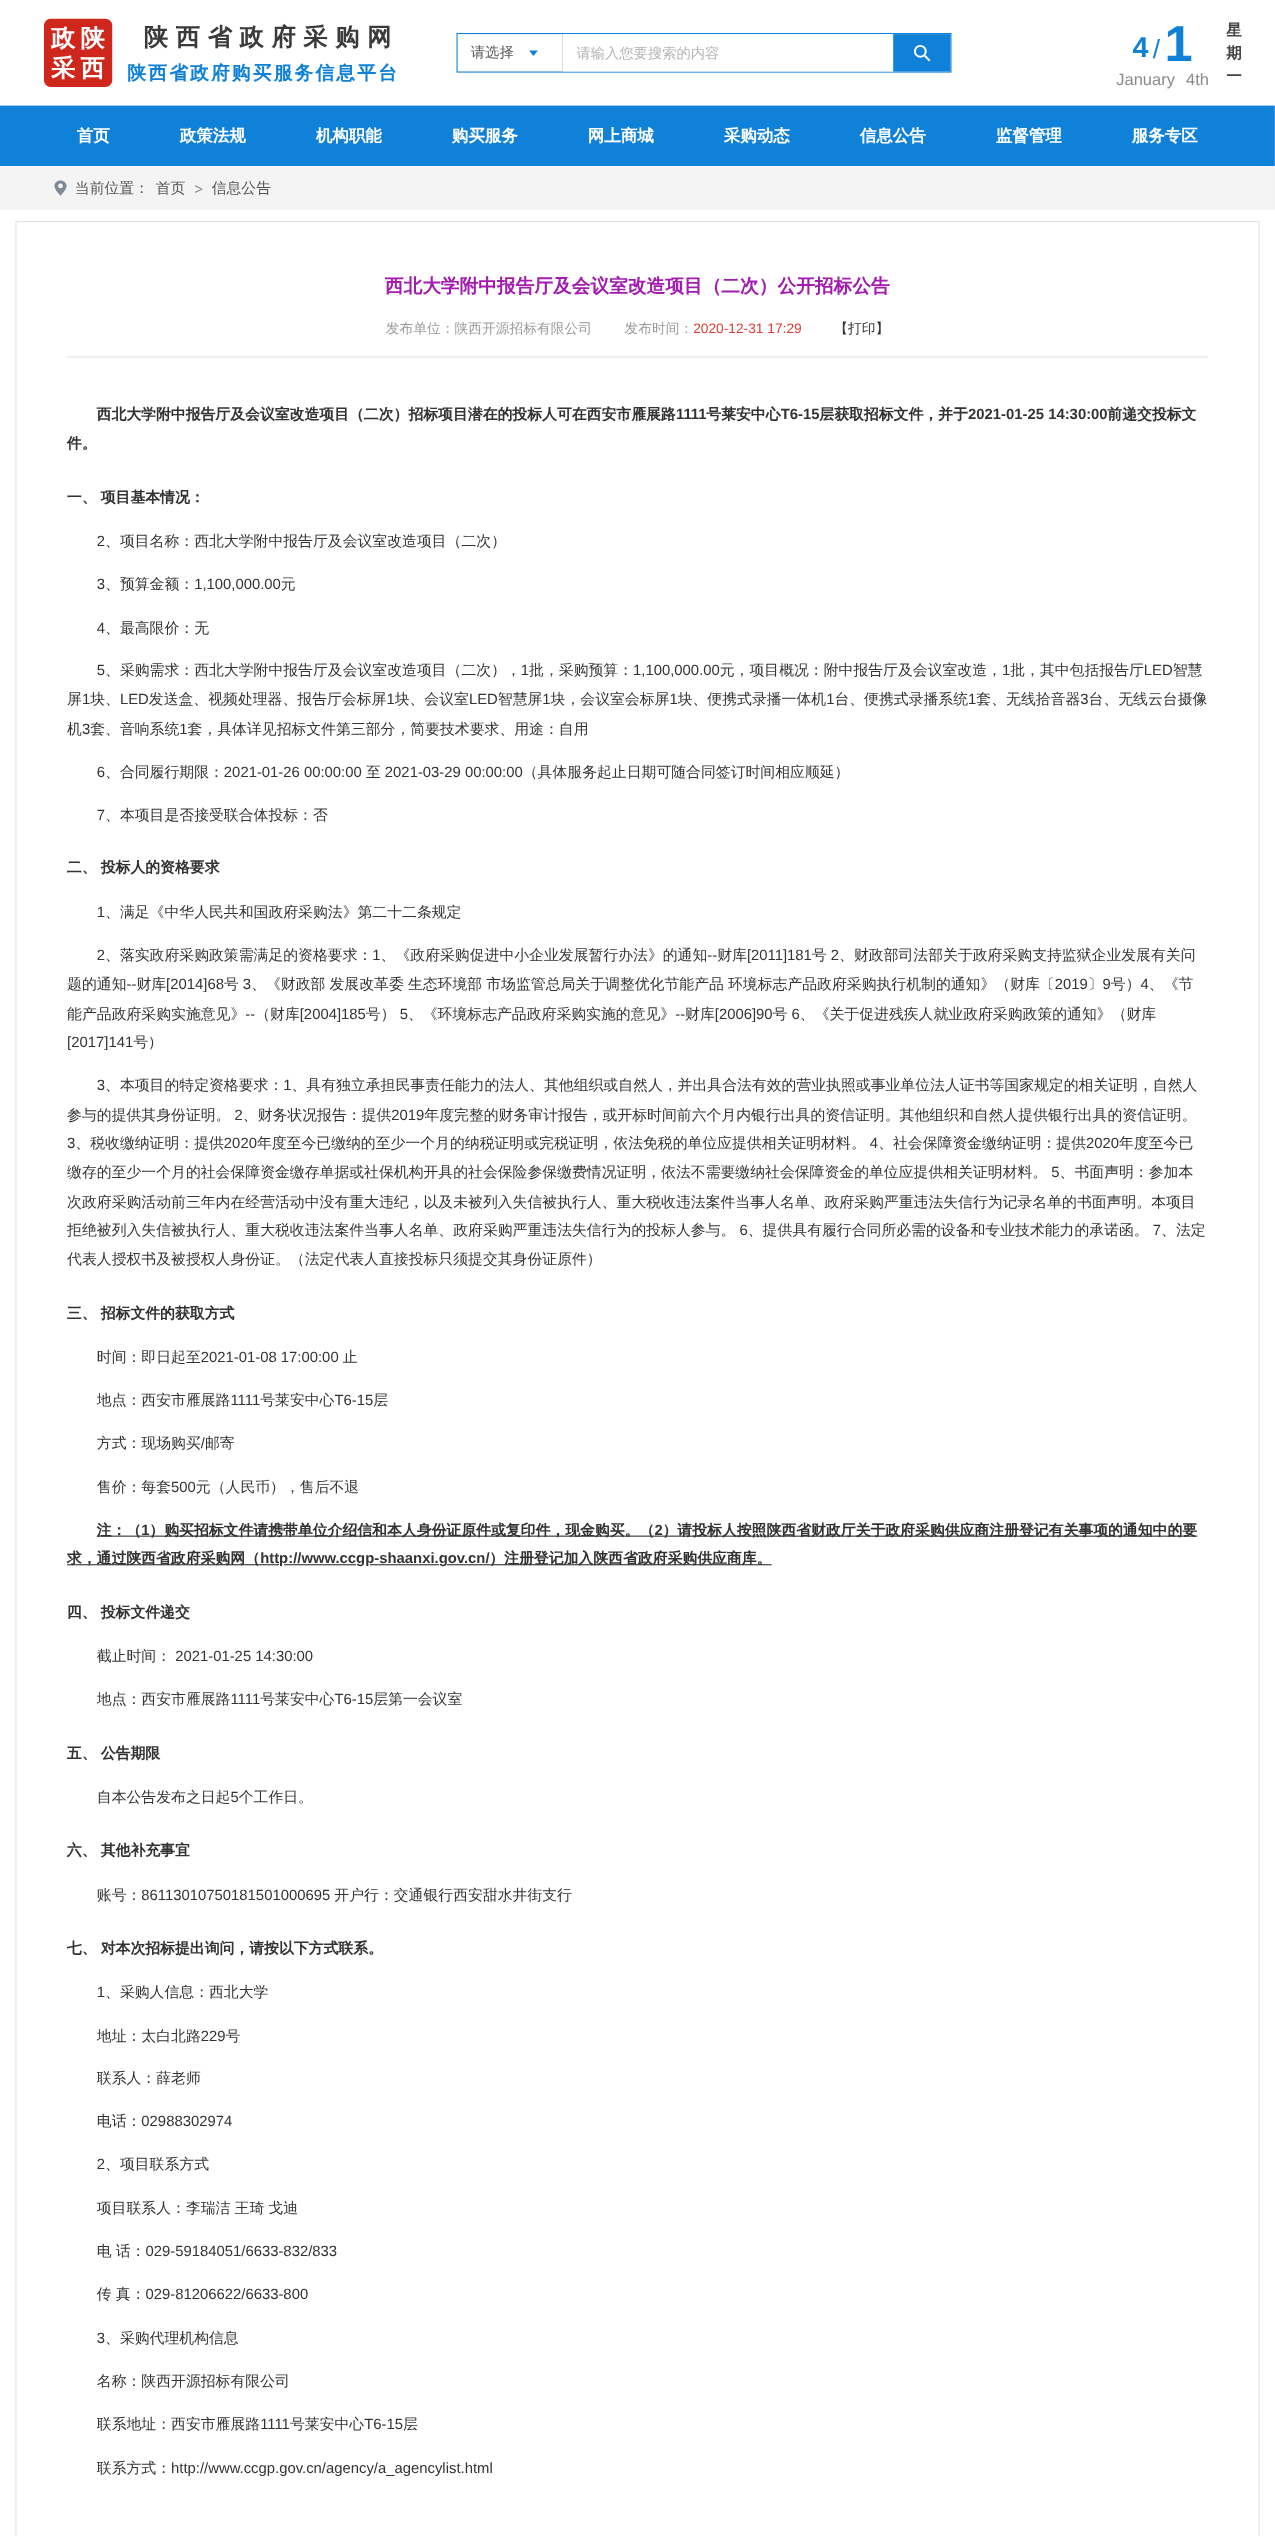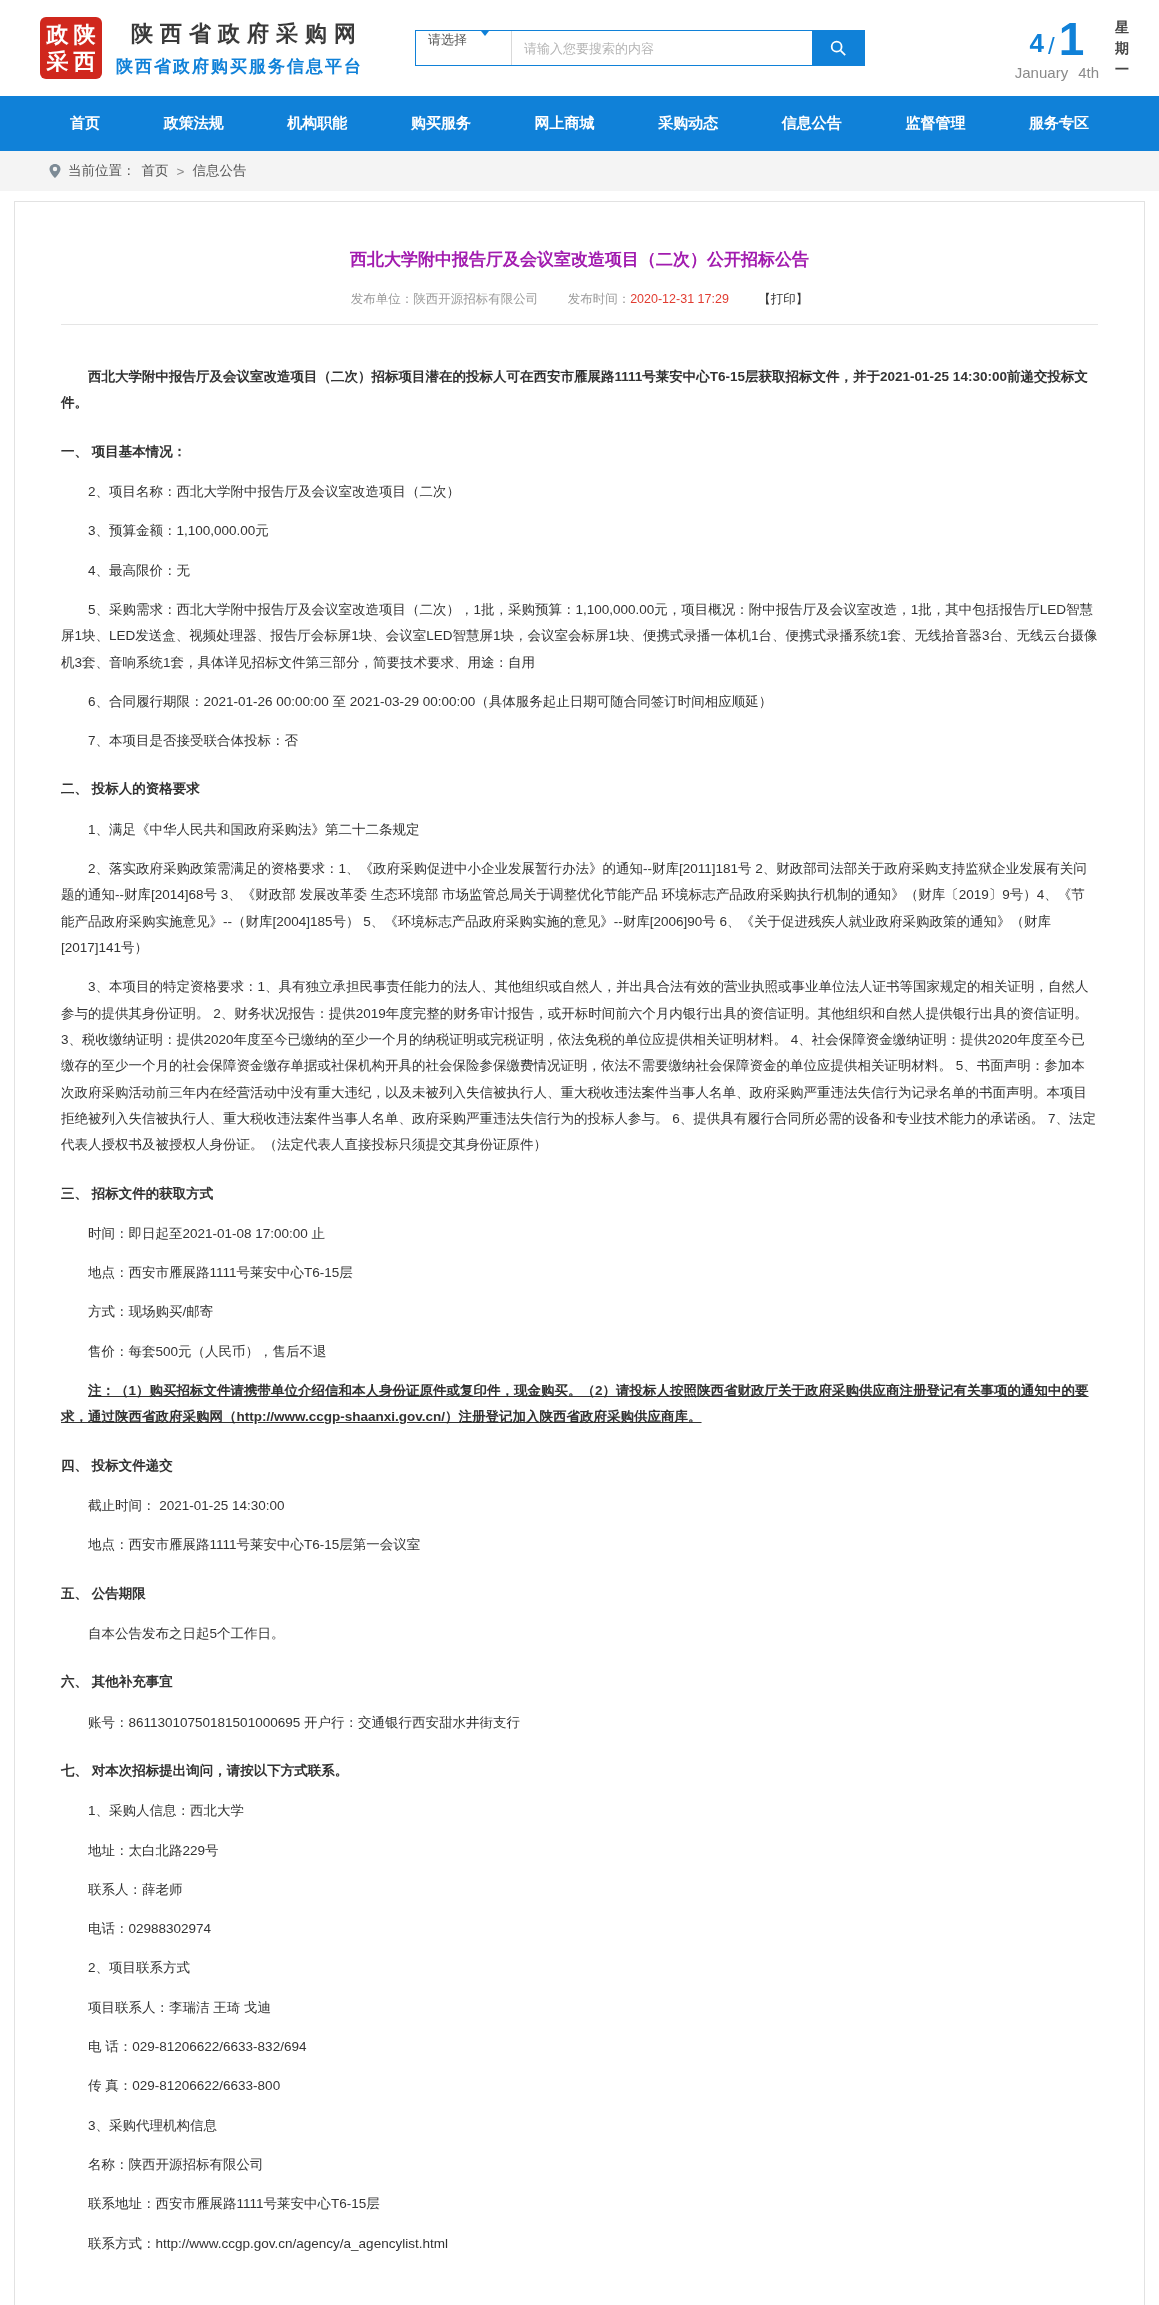--- a/index.html
+++ b/index.html
@@ -9,21 +9,21 @@
   
   .top-header { height:96px; display:flex; align-items:center; padding:0 30px 0 40px; background:#fff; }
   .logo-box { width:62px; height:62px; background:#d0271d; border-radius:6px; color:#fff;
               display:grid; grid-template-columns:1fr 1fr; grid-template-rows:1fr 1fr;
               font-weight:bold; font-size:22px; line-height:1; padding:4px; cursor:pointer; }
   .logo-box span { display:flex; align-items:center; justify-content:center; }
   .brand { margin-left:14px; }
   .brand-title { font-size:22px; font-weight:bold; color:#3a3a3a; letter-spacing:7px;text-align:right; }
   .brand-sub { font-size:17px; font-weight:bold; color:#1081d8; letter-spacing:2px; margin-top:6px; }
   .search-wrap { display:flex; align-items:stretch; height:36px; border:1px solid #1081d8; margin-left:52px; }
-  .search-select { display:flex; align-items:flex-start; gap:14px; padding:0 12px; font-size:13px; color:#555;
+  .search-select { display:flex; align-items:center; gap:14px; padding:0 12px; font-size:13px; color:#555;
                    border-right:1px solid #d9d9d9; cursor:pointer; min-width:96px; }
   .caret { width:0; height:0; border-left:4px solid transparent; border-right:4px solid transparent;
            border-top:5px solid #1081d8; }
   .search-input { border:0; outline:0; width:300px; padding:0 12px; font-size:13px; color:#333;
                   font-family:"Liberation Sans","DejaVu Sans",sans-serif; }
   .search-input::placeholder { color:#b5b5b5; }
   .search-btn { width:52px; background:#1081d8; border:0; display:flex; align-items:center;
                 justify-content:center; cursor:pointer; }
   .date-widget { margin-left:auto; display:flex; align-items:center; gap:16px; }
   .date-nums { text-align:center; }
@@ -202,21 +202,21 @@
   <p class="para st-p"><span>地址：太白北路229号</span></p>
 
   <p class="para st-p"><span>联系人：薛老师</span></p>
 
   <p class="para st-p"><span>电话：02988302974</span></p>
 
   <p class="para st-p"><span>2、项目联系方式</span></p>
 
   <p class="para st-p"><span>项目联系人：李瑞洁 王琦 戈迪</span></p>
 
-  <p class="para st-p"><span>电 话：029-81206622/6633-832/694</span></p>
+  <p class="para st-p"><span>电 话：029-59184051/6633-832/833</span></p>
 
   <p class="para st-p"><span>传 真：029-81206622/6633-800</span></p>
 
   <p class="para st-p"><span>3、采购代理机构信息</span></p>
 
   <p class="para st-p"><span>名称：陕西开源招标有限公司</span></p>
 
   <p class="para st-p"><span>联系地址：西安市雁展路1111号莱安中心T6-15层</span></p>
 
   <p class="para st-p"><span>联系方式：http://www.ccgp.gov.cn/agency/a_agencylist.html</span></p>

